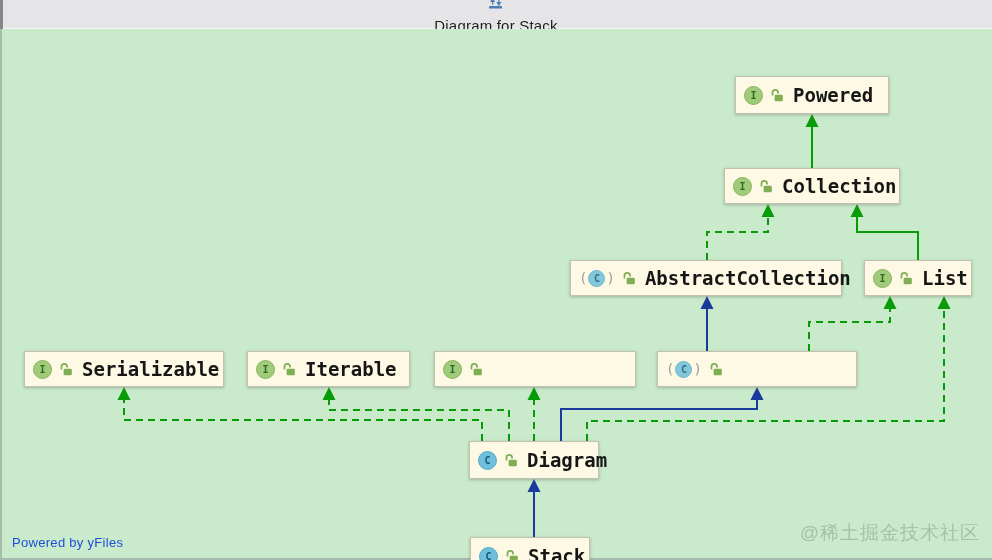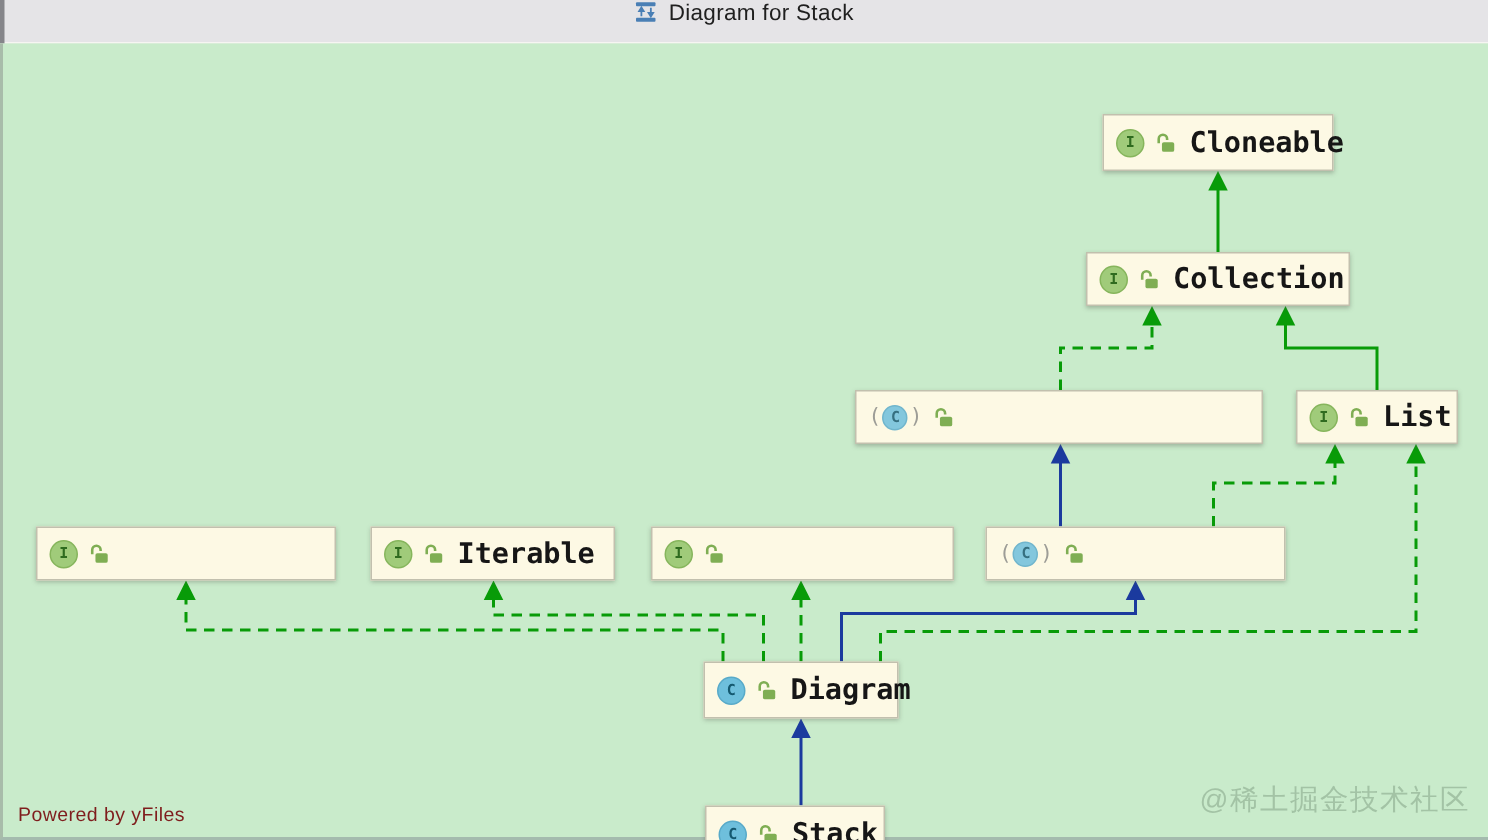--- a/index.html
+++ b/index.html
@@ -1,22 +1,22 @@
 <!DOCTYPE html>
 <html><head>
 <meta charset="utf-8">
 <style>
   html,body{margin:0;padding:0;}
   body{width:992px;height:560px;font-family:"Liberation Sans",sans-serif;overflow:hidden;}
   .window{position:relative;width:992px;height:560px;background:#c9ebcb;overflow:hidden;}
 
   .titlebar{
     position:absolute;top:0;left:0;right:0;height:29px;background:#e5e4e7;
-    display:flex;justify-content:center;gap:7px;
-    border-bottom:1px solid #f6f5f2;box-sizing:border-box;
+    display:flex;align-items:center;justify-content:center;gap:7px;
+    border-bottom:1px solid #f6f5f2;box-sizing:border-box;flex-direction:column;
   }
   .titlebar-leftedge{position:absolute;left:0;top:0;width:3px;height:29px;background:#85858a;}
   .title-text{font-size:15px;color:#1f1f1f;letter-spacing:.2px;}
   .title-icon{display:inline-flex;width:16px;height:16px;}
 
   .canvas{
     position:absolute;top:29px;left:0;right:0;bottom:0;background:#c9ebcb;
     border-left:2px solid #a8bcaa;border-bottom:2px solid #a4bbae;box-sizing:border-box;
   }
 
@@ -35,21 +35,21 @@
     width:17px;height:17px;border-radius:50%;
     font-family:"DejaVu Sans Mono",monospace;font-size:10px;font-weight:700;flex:none;
   }
   .ci.iface{background:#a0cb7a;border:1px solid #86b55c;color:#2f6b1f;}
   .ci.klass{background:#6ebfdc;border:1px solid #58aac9;color:#14586f;}
   .abs-wrap{display:inline-flex;align-items:center;color:#9d9d97;font-size:14px;font-weight:400;gap:1px;flex:none;}
   .abs-wrap .ci{width:15px;height:15px;opacity:.85;}
   .lock{flex:none;display:inline-flex;margin-right:2px;}
   .node-label{line-height:1;}
 
-  .wm-left{position:absolute;left:10px;bottom:8px;font-size:13px;color:#7f1d1d;letter-spacing:.3px;}
+  .wm-left{position:absolute;left:10px;bottom:8px;font-size:13px;color:#1d4ed8;letter-spacing:.3px;}
   .wm-right{position:absolute;right:12px;bottom:12px;font-size:19px;color:#8fae92;opacity:.65;letter-spacing:1px;}
 </style>
 </head>
 <body>
 
 <div class="window">
 
   <div class="titlebar">
     <span class="titlebar-leftedge"></span>
     <span class="title-icon">
@@ -90,59 +90,61 @@
       </svg>
     <div id="nodes-layer">
         <div class="node" style="left: 733px; top: 47px; width: 154px; height: 38px;">
           <span class="ci iface">I</span>
           <span class="lock">
             <svg viewBox="0 0 13 13" width="14" height="14">
               <path d="M2.3 7 L2.3 4.3 A2.6 2.6 0 0 1 7.5 4.3 L7.5 5" fill="none" stroke="#7fae53" stroke-width="1.6"></path>
               <rect x="4.3" y="6.3" width="7.6" height="6" rx="1.2" fill="#7fae53"></rect>
             </svg>
           </span>
-          <span class="node-label">Cloneable</span>
+          <span class="node-label">Powered</span>
         </div>
         <div class="node" style="left: 722px; top: 139px; width: 176px; height: 36px;">
           <span class="ci iface">I</span>
           <span class="lock">
             <svg viewBox="0 0 13 13" width="14" height="14">
               <path d="M2.3 7 L2.3 4.3 A2.6 2.6 0 0 1 7.5 4.3 L7.5 5" fill="none" stroke="#7fae53" stroke-width="1.6"></path>
               <rect x="4.3" y="6.3" width="7.6" height="6" rx="1.2" fill="#7fae53"></rect>
             </svg>
           </span>
           <span class="node-label">Collection</span>
         </div>
         <div class="node" style="left: 568px; top: 231px; width: 272px; height: 36px;">
           <span class="abs-wrap">(<span class="ci klass">C</span>)</span>
           <span class="lock">
             <svg viewBox="0 0 13 13" width="14" height="14">
               <path d="M2.3 7 L2.3 4.3 A2.6 2.6 0 0 1 7.5 4.3 L7.5 5" fill="none" stroke="#7fae53" stroke-width="1.6"></path>
               <rect x="4.3" y="6.3" width="7.6" height="6" rx="1.2" fill="#7fae53"></rect>
             </svg>
           </span>
+          <span class="node-label">AbstractCollection</span>
         </div>
         <div class="node" style="left: 862px; top: 231px; width: 108px; height: 36px;">
           <span class="ci iface">I</span>
           <span class="lock">
             <svg viewBox="0 0 13 13" width="14" height="14">
               <path d="M2.3 7 L2.3 4.3 A2.6 2.6 0 0 1 7.5 4.3 L7.5 5" fill="none" stroke="#7fae53" stroke-width="1.6"></path>
               <rect x="4.3" y="6.3" width="7.6" height="6" rx="1.2" fill="#7fae53"></rect>
             </svg>
           </span>
           <span class="node-label">List</span>
         </div>
         <div class="node" style="left: 22px; top: 322px; width: 200px; height: 36px;">
           <span class="ci iface">I</span>
           <span class="lock">
             <svg viewBox="0 0 13 13" width="14" height="14">
               <path d="M2.3 7 L2.3 4.3 A2.6 2.6 0 0 1 7.5 4.3 L7.5 5" fill="none" stroke="#7fae53" stroke-width="1.6"></path>
               <rect x="4.3" y="6.3" width="7.6" height="6" rx="1.2" fill="#7fae53"></rect>
             </svg>
           </span>
+          <span class="node-label">Serializable</span>
         </div>
         <div class="node" style="left: 245px; top: 322px; width: 163px; height: 36px;">
           <span class="ci iface">I</span>
           <span class="lock">
             <svg viewBox="0 0 13 13" width="14" height="14">
               <path d="M2.3 7 L2.3 4.3 A2.6 2.6 0 0 1 7.5 4.3 L7.5 5" fill="none" stroke="#7fae53" stroke-width="1.6"></path>
               <rect x="4.3" y="6.3" width="7.6" height="6" rx="1.2" fill="#7fae53"></rect>
             </svg>
           </span>
           <span class="node-label">Iterable</span>

